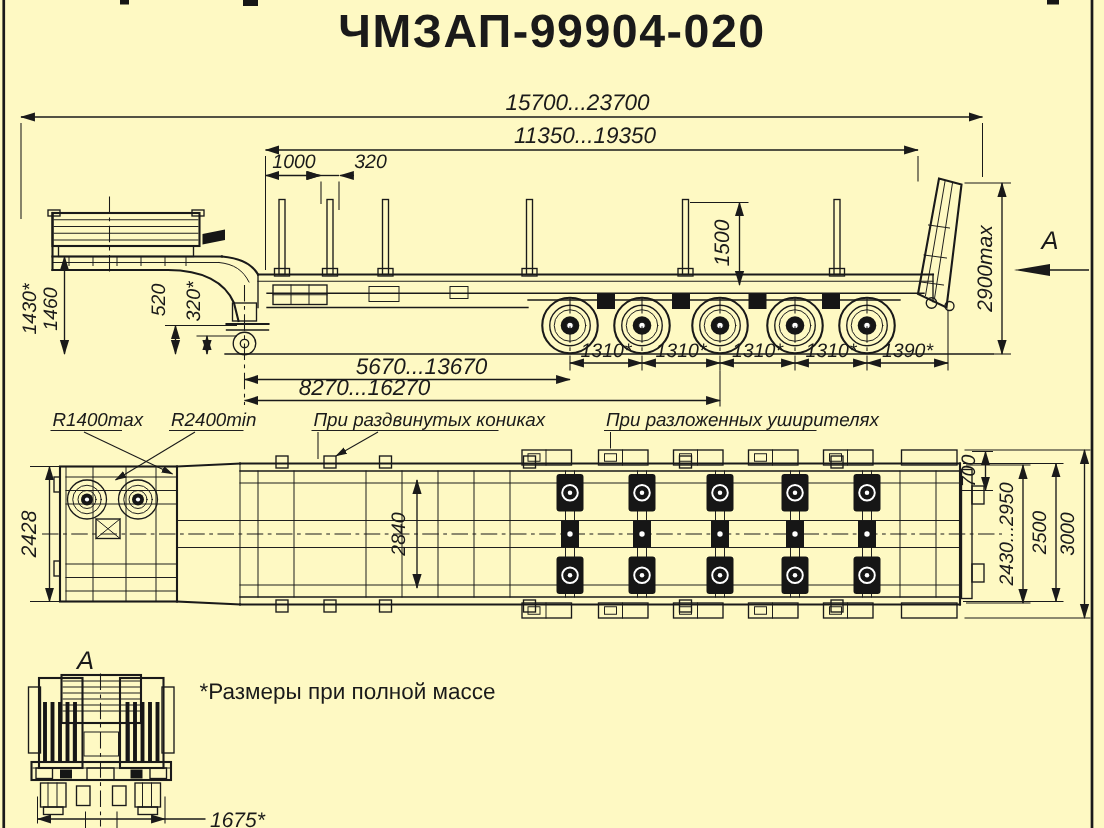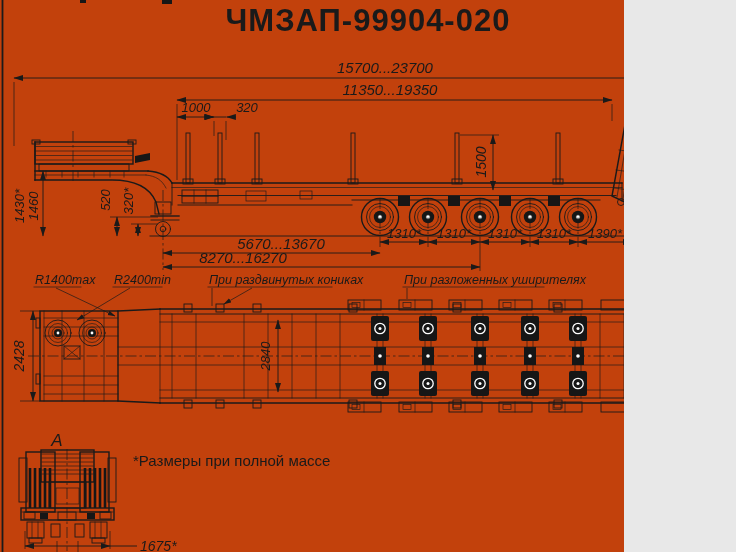--- a/index.html
+++ b/index.html
@@ -1,16 +1,16 @@
 <!DOCTYPE html>
 <html><head>
 <meta charset="utf-8">
 <style>
   html,body{margin:0;padding:0;background:#e8e8e8;}
-  .stage{position:relative;width:624px;height:552px;background:#c2410c;overflow:hidden;
+  .stage{position:relative;width:736px;height:552px;background:#fef9c3;overflow:hidden;
          font-family:"Liberation Sans",sans-serif;}
   svg{position:absolute;left:0;top:0;display:block;}
   svg text{fill:#1a1a1a;font-family:"Liberation Sans",sans-serif;font-style:italic;}
   .title{font-style:normal;font-weight:bold;font-size:31px;letter-spacing:1px;}
   .note{font-style:normal;font-size:15px;}
   .t15{font-size:15px;}
   .t14{font-size:14px;}
   .t13{font-size:13px;}
   .t12{font-size:12.5px;}
   .t16{font-size:17px;}

